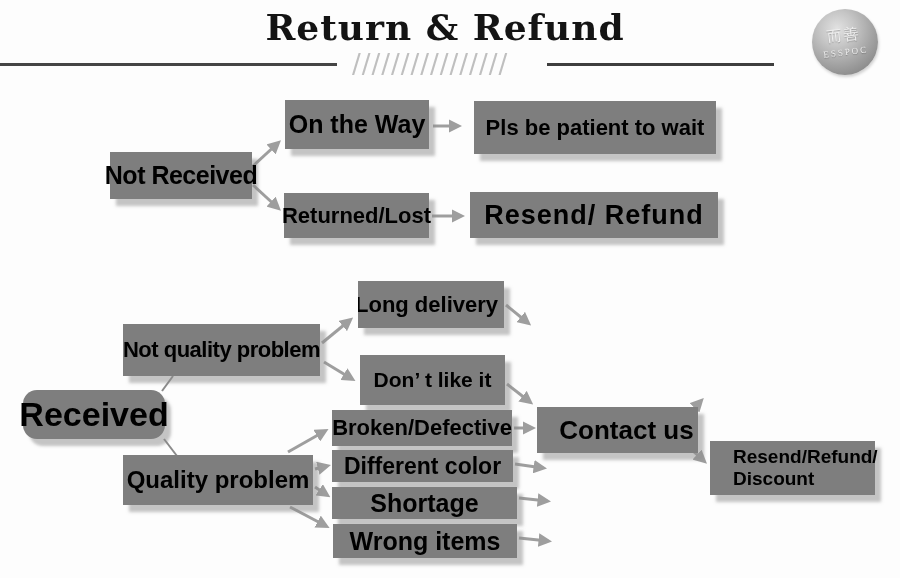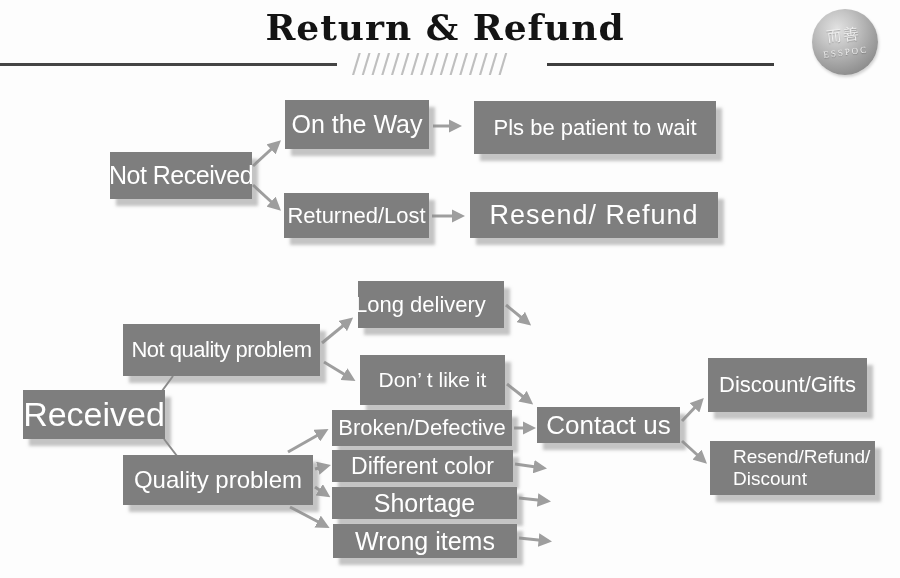--- a/index.html
+++ b/index.html
@@ -34,41 +34,42 @@
     background:radial-gradient(circle at 38% 30%, #e2e2e2 0%, #c6c6c6 28%, #a3a3a3 58%, #8d8d8d 78%, #b9b9b9 100%);
     box-shadow:1px 2px 3px rgba(0,0,0,0.18);
     display:flex;align-items:center;justify-content:center;
   }
   .logo-inner{transform:rotate(-7deg);text-align:center;margin-top:-2px;}
   .logo-cn{font-size:15px;color:#efefef;letter-spacing:2px;text-shadow:0 1px 1px rgba(0,0,0,0.25);}
   .logo-en{font-family:"Liberation Serif", serif;font-size:9px;color:#ececec;letter-spacing:2px;margin-top:2px;text-shadow:0 1px 1px rgba(0,0,0,0.25);}
   
   .node{
     position:absolute;
-    background:#7e7e7e;color:#ffffff;
+    background:#7e7e7e;color:#000000;
     display:flex;align-items:center;justify-content:center;
     white-space:nowrap;
     box-shadow:6px 7px 3px rgba(140,140,140,0.5);
+    font-weight:bold;
   }
   .n-not-received{left:110px;top:152px;width:142px;height:47px;font-size:25px;letter-spacing:-0.5px;}
   .n-on-the-way{left:285px;top:100px;width:144px;height:49px;font-size:25px;}
   .n-pls-wait{left:466px;top:101px;width:242px;height:53px;font-size:22px;margin-left:8px;}
   .n-returned-lost{left:284px;top:193px;width:145px;height:45px;font-size:22px;}
   .n-resend-refund{left:470px;top:192px;width:248px;height:46px;font-size:27px;letter-spacing:1px;}
-  .n-received{left:23px;top:390px;width:142px;height:49px;font-size:34px;}
+  .n-received{left:23px;top:390px;width:142px;height:49px;font-size:34px;border-radius:14px;}
   .n-not-quality{left:123px;top:324px;width:197px;height:52px;font-size:22px;letter-spacing:-0.5px;}
   .n-long-delivery{left:358px;top:281px;width:146px;height:47px;font-size:22px;justify-content:flex-start;overflow:hidden;}
   .n-long-delivery span{margin-left:-3px;}
   .n-dont-like{left:360px;top:355px;width:145px;height:50px;font-size:21px;}
   .n-quality{left:123px;top:455px;width:190px;height:50px;font-size:24px;}
   .n-broken{left:332px;top:410px;width:180px;height:36px;font-size:22px;}
   .n-different{left:332px;top:450px;width:181px;height:32px;font-size:23px;}
   .n-shortage{left:332px;top:487px;width:185px;height:32px;font-size:25px;}
   .n-wrong{left:333px;top:524px;width:184px;height:34px;font-size:25px;}
-  .n-contact{left:537px;top:407px;width:143px;height:36px;font-size:26px;}
+  .n-contact{left:537px;top:407px;width:143px;height:46px;font-size:26px;padding-left:18px;}
   .n-discount-gifts{left:708px;top:358px;width:159px;height:54px;font-size:22px;}
   .n-resend-discount{
     left:710px;top:441px;width:165px;height:54px;font-size:19px;
     flex-direction:column;align-items:flex-start;justify-content:center;
     padding-left:23px;box-sizing:border-box;line-height:1.15;
   }
   .connectors{position:absolute;left:0;top:0;pointer-events:none;}
 </style>
 </head>
 <body>
@@ -125,19 +126,18 @@
   <div class="node n-long-delivery">
       <span>Long delivery</span>
     </div>
   <div class="node n-dont-like">Don’ t like it</div>
   <div class="node n-quality">Quality problem</div>
   <div class="node n-broken">Broken/Defective</div>
   <div class="node n-different">Different color</div>
   <div class="node n-shortage">Shortage</div>
   <div class="node n-wrong">Wrong items</div>
   <div class="node n-contact">Contact us</div>
-  <div class="node n-discount-gifts">Discount/Gifts</div>
   <div class="node n-resend-discount">
     <span>Resend/Refund/</span>
     <span>Discount</span>
   </div>
 
 </div>
 
 </body></html>

